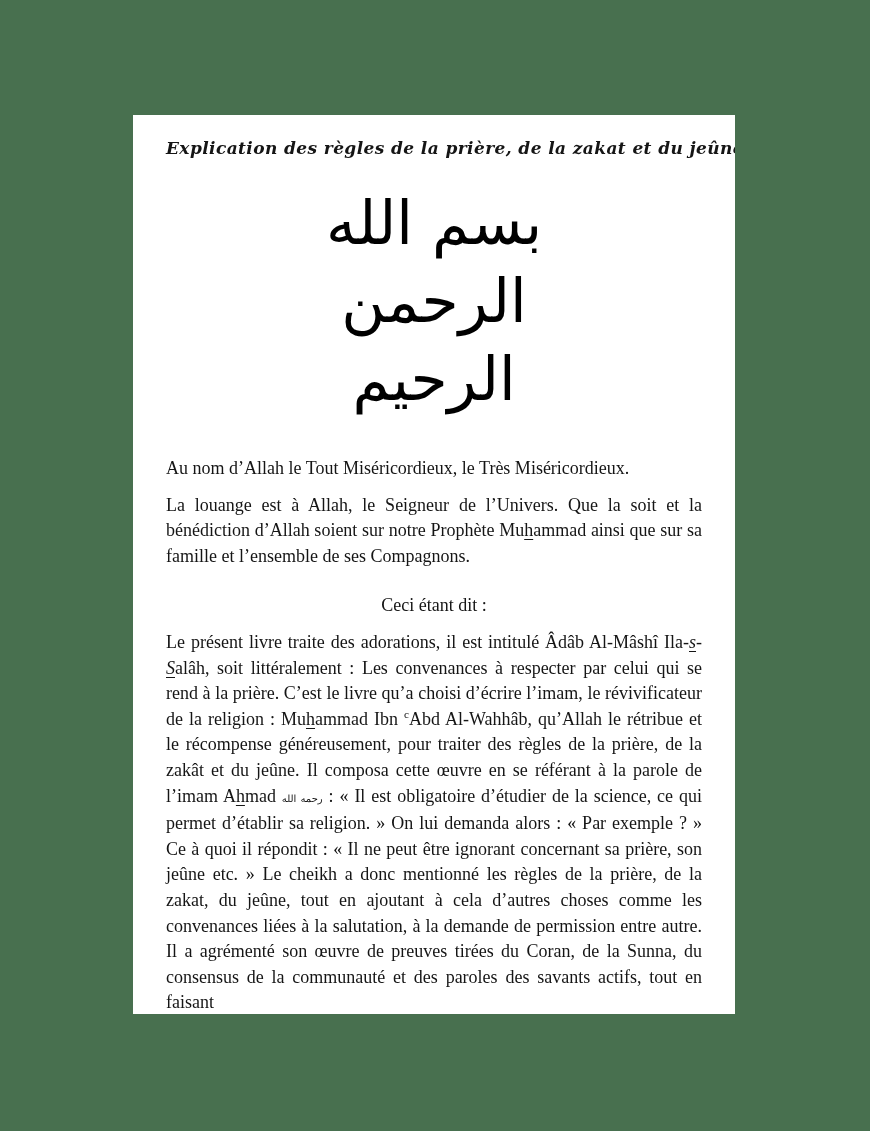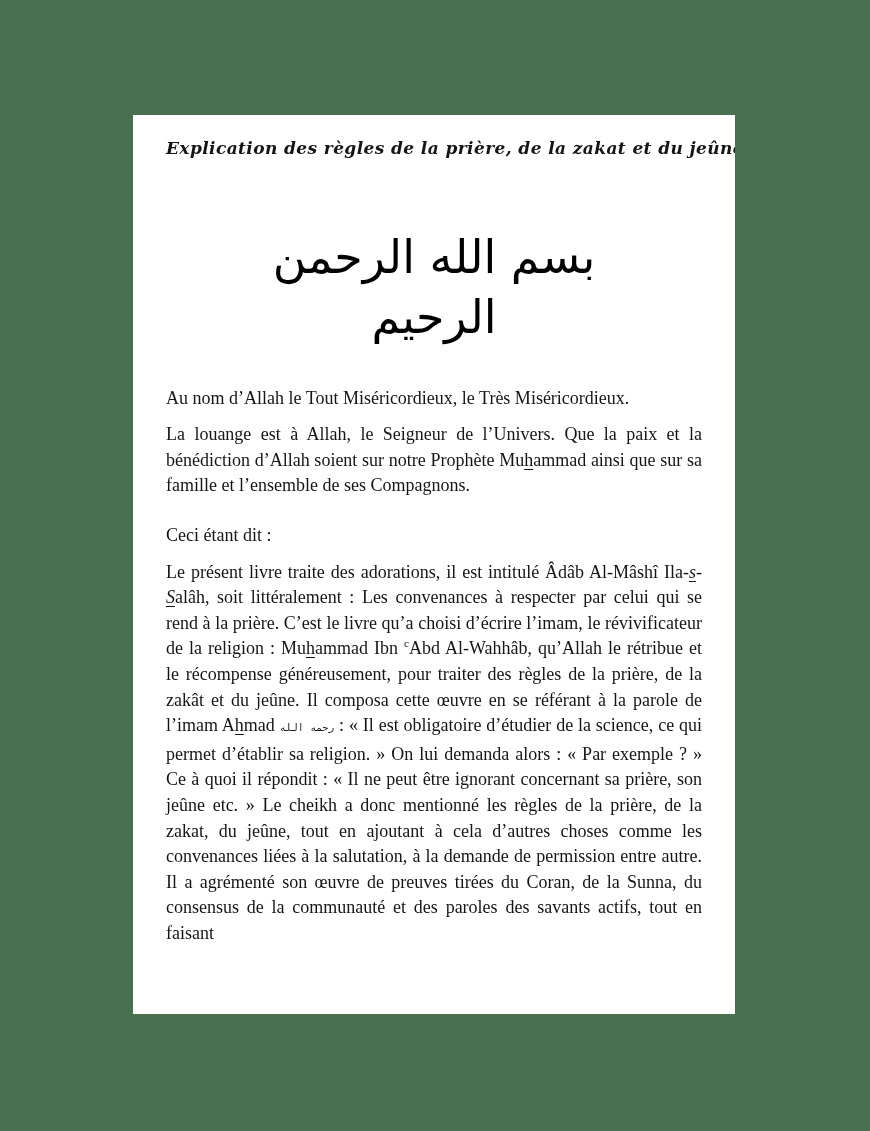--- a/index.html
+++ b/index.html
@@ -28,69 +28,69 @@
     text-align: center;
     font-family: "DejaVu Serif", serif;
     font-style: italic;
     font-weight: bold;
     font-size: 17px;
     letter-spacing: 0.4px;
     white-space: nowrap;
   }
   .calligraphy {
     width: 330px;
-    margin: 70px auto 0 auto;
+    margin: 26px auto 0 auto;
     text-align: center;
     direction: rtl;
     font-family: "DejaVu Sans", sans-serif;
-    font-size: 46px;
+    font-size: 60px;
     line-height: 1.3;
     color: #000000;
   }
   .section-title {
     margin: 34px 0 0 0;
     text-align: center;
     font-size: 28px;
     font-weight: bold;
     letter-spacing: 0.3px;
   }
   .body-text {
     margin-top: 38px;
     font-size: 18px;
     line-height: 25.6px;
   }
   .para {
     margin: 0 0 11px 0;
     text-align: justify;
   }
   .para.center { text-align: left; }
-  .para.left { text-align: left; margin-top: 24px; }
+  .para.left { text-align: center; margin-top: 24px; }
   .i  { }
   .u  { text-decoration: underline; text-underline-offset: 3px; }
   .iu { font-style: italic; text-decoration: underline; text-underline-offset: 3px; }
   .sup { vertical-align: super; font-size: 0.62em; line-height: 0; }
   .ar {
-    font-family: Liberation Mono, monospace;
+    font-family: Liberation Sans, sans-serif;
     font-size: 10px;
     letter-spacing: -0.5px;
     white-space: nowrap;
   }
 </style>
 </head>
 <body>
 
 <div class="stage">
   <div class="paper">
 
     <div class="running-header">Explication des règles de la prière, de la zakat et du jeûne</div>
 
     <div class="calligraphy">بسم الله الرحمن الرحيم</div>
 
 
     <div class="body-text">
         <p class="para center"><span>Au nom d’Allah le Tout Miséricordieux, le Très Miséricordieux.</span></p>
-        <p class="para justify"><span>La louange est à Allah, le Seigneur de l’Univers. Que la paix et la bénédiction d’Allah soient sur notre Prophète Mu</span><span class="u">h</span><span>ammad ainsi que sur sa famille et l’ensemble de ses Compagnons.</span></p>
+        <p class="para justify"><span>La louange est à Allah, le Seigneur de l’Univers. Que la soit et la bénédiction d’Allah soient sur notre Prophète Mu</span><span class="u">h</span><span>ammad ainsi que sur sa famille et l’ensemble de ses Compagnons.</span></p>
         <p class="para left"><span>Ceci étant dit&nbsp;:</span></p>
         <p class="para justify"><span>Le présent livre traite des adorations, il est intitulé </span><span class="i">Âdâb Al-Mâshî Ila-</span><span class="iu">s</span><span class="i">-</span><span class="iu">S</span><span class="i">alâh</span><span>, soit littéralement&nbsp;: Les convenances à respecter par celui qui se rend à la prière. C’est le livre qu’a choisi d’écrire l’imam, le révivificateur de la religion&nbsp;: Mu</span><span class="u">h</span><span>ammad Ibn </span><span class="sup">c</span><span>Abd Al-Wahhâb, qu’Allah le rétribue et le récompense généreusement, pour traiter des règles de la prière, de la zakât et du jeûne. Il composa cette œuvre en se référant à la parole de l’imam A</span><span class="u">h</span><span>mad </span><span class="ar">رحمه الله</span><span>&nbsp;: «&nbsp;Il est obligatoire d’étudier de la science, ce qui permet d’établir sa religion.&nbsp;» On lui demanda alors&nbsp;: «&nbsp;Par exemple&nbsp;?&nbsp;» Ce à quoi il répondit&nbsp;: «&nbsp;Il ne peut être ignorant concernant sa prière, son jeûne etc.&nbsp;» Le cheikh a donc mentionné les règles de la prière, de la zakat, du jeûne, tout en ajoutant à cela d’autres choses comme les convenances liées à la salutation, à la demande de permission entre autre. Il a agrémenté son œuvre de preuves tirées du Coran, de la Sunna, du consensus de la communauté et des paroles des savants actifs, tout en faisant</span></p>
       </div>
 
   </div>
 </div>
 
 </body></html>

